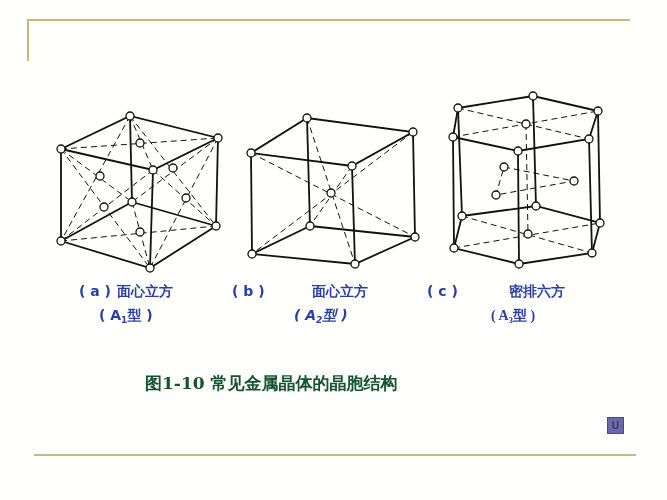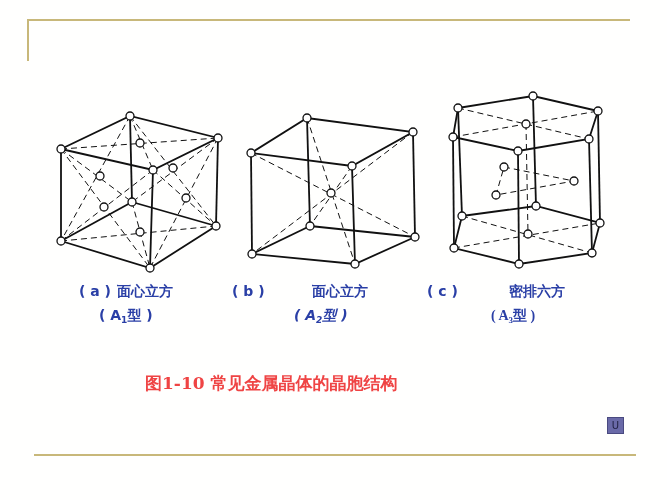--- a/index.html
+++ b/index.html
@@ -1,21 +1,21 @@
 <!DOCTYPE html>
 <html><head>
 <meta charset="utf-8">
 <style>
   html,body{margin:0;padding:0;background:#fffffe;}
   body{width:667px;height:500px;position:relative;overflow:hidden;font-family:"DejaVu Sans","Liberation Sans",sans-serif;}
   .rule{position:absolute;background:#c8b87a;}
   svg.fig{position:absolute;left:0;top:0;}
   .lbl{position:absolute;color:#2a3fa6;font-weight:bold;font-size:14px;white-space:nowrap;}
   .sub{font-size:9px;vertical-align:-3px;}
-  .caption{position:absolute;left:145px;top:372px;color:#ef4444;font-weight:bold;font-size:17px;font-family:"DejaVu Serif","Liberation Serif",serif;white-space:nowrap;}
+  .caption{position:absolute;left:145px;top:372px;color:#14532d;font-weight:bold;font-size:17px;font-family:"DejaVu Serif","Liberation Serif",serif;white-space:nowrap;}
   .navbtn{position:absolute;left:607px;top:417px;width:15px;height:15px;background:#6a6aa8;border:1px solid #4a4a80;color:#1e1e40;font-size:10px;line-height:15px;text-align:center;cursor:pointer;}
 </style>
 </head>
 <body>
 
 <div class="rule" style="left:27px;top:19px;width:603px;height:2px;"></div>
 <div class="rule" style="left:27px;top:19px;width:2px;height:42px;"></div>
 <div class="rule" style="left:34px;top:454px;width:602px;height:2px;"></div>
 
 <svg class="fig" width="667" height="500">

